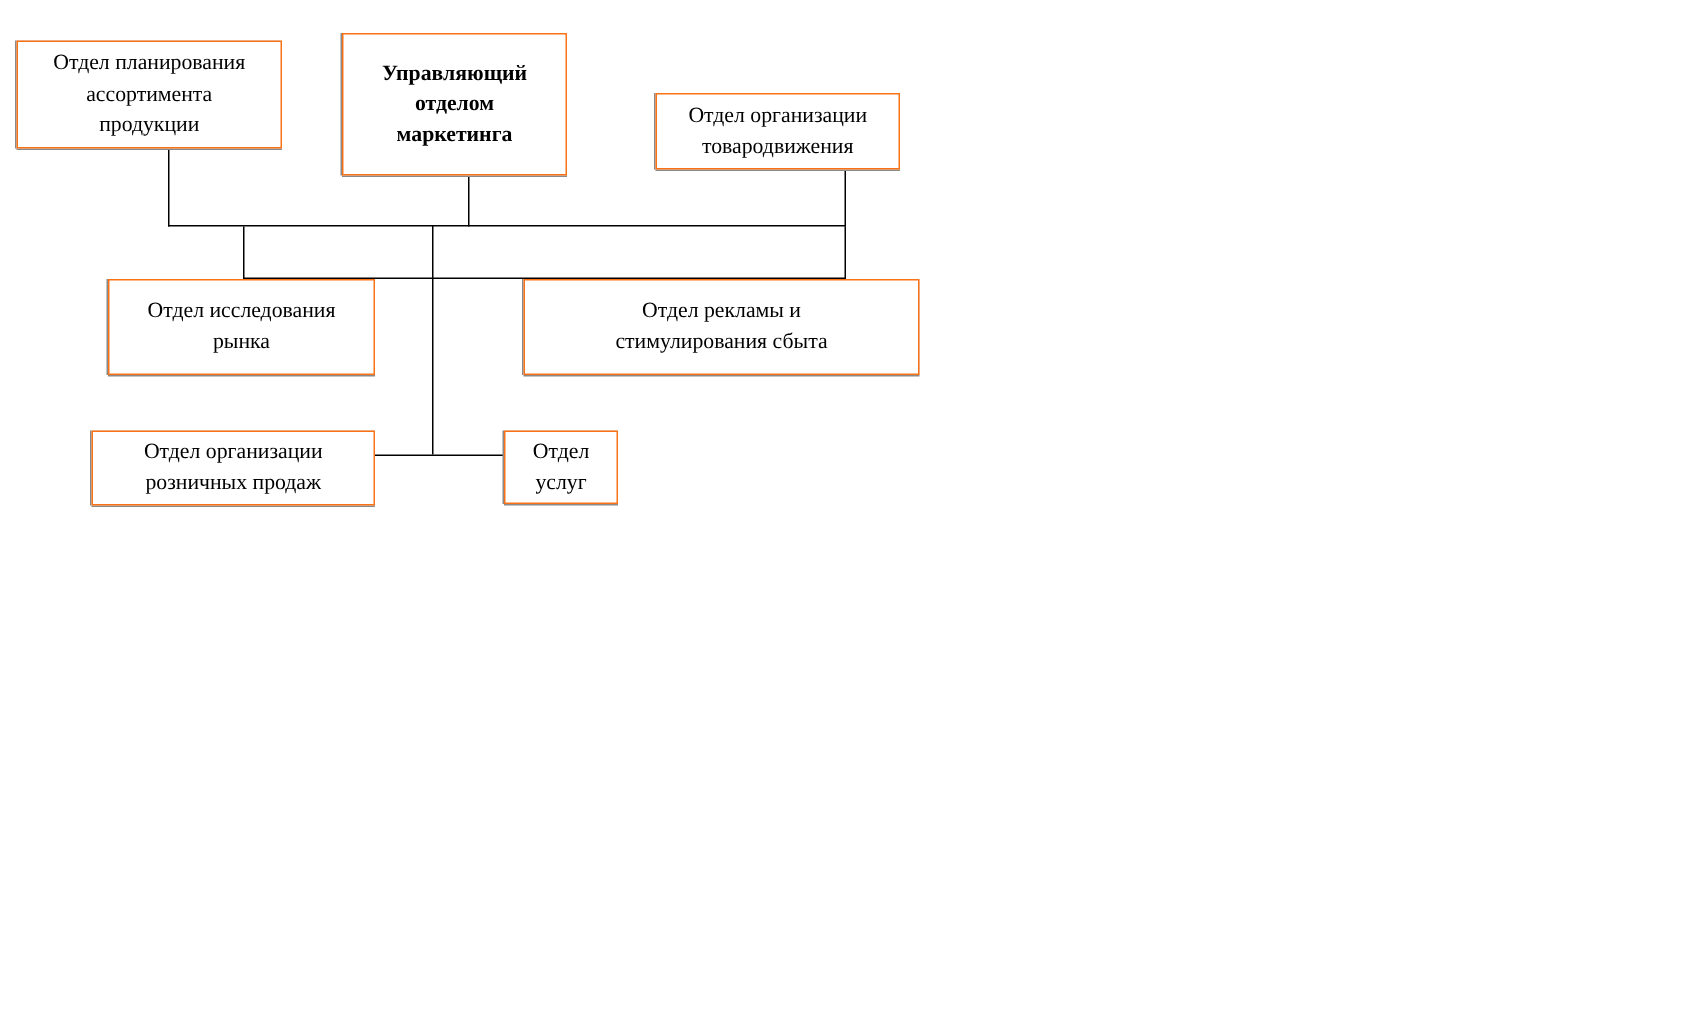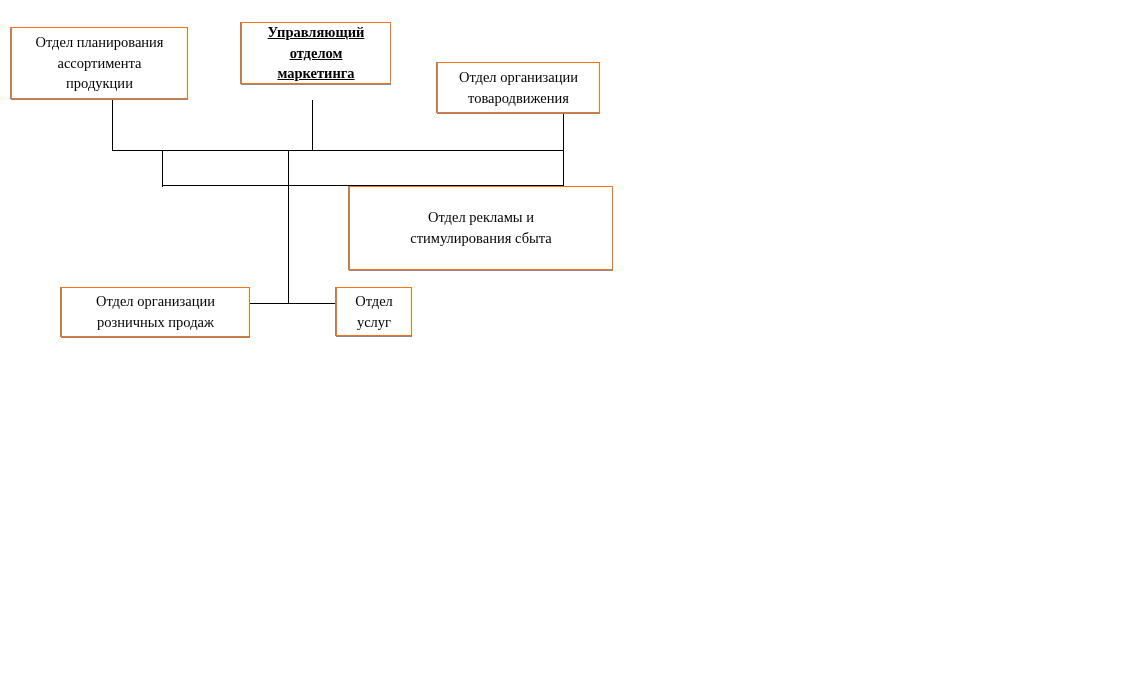--- a/index.html
+++ b/index.html
@@ -62,33 +62,37 @@
 
   <div class="edge v" style="left:288px; top:150px; height:153px;"></div>
   <div class="edge h" style="left:249px; top:303px; width:88px;"></div>
 
   <div class="node" style="left:11px; top:27px; width:177px; height:72px;">
     <span class="label">Отдел планирования
 ассортимента
 продукции</span>
   </div>
 
-  <div class="node bold" style="left:241px; top:22px; width:150px; height:62px;text-decoration:underline;">
+  <div class="node bold" style="left:228px; top:22px; width:150px; height:95px;">
     <span class="label">Управляющий
 отделом
 маркетинга</span>
   </div>
 
   <div class="node" style="left:437px; top:62px; width:163px; height:51px;">
     <span class="label">Отдел организации
 товародвижения</span>
   </div>
 
+  <div class="node" style="left:72px; top:186px; width:178px; height:64px;">
+    <span class="label">Отдел исследования
+рынка</span>
+  </div>
 
-  <div class="node" style="left:349px; top:186px; width:264px; height:84px;">
+  <div class="node" style="left:349px; top:186px; width:264px; height:64px;">
     <span class="label">Отдел рекламы и
 стимулирования сбыта</span>
   </div>
 
   <div class="node" style="left:61px; top:287px; width:189px; height:50px;">
     <span class="label">Отдел организации
 розничных продаж</span>
   </div>
 
   <div class="node" style="left:336px; top:287px; width:76px; height:49px;">

